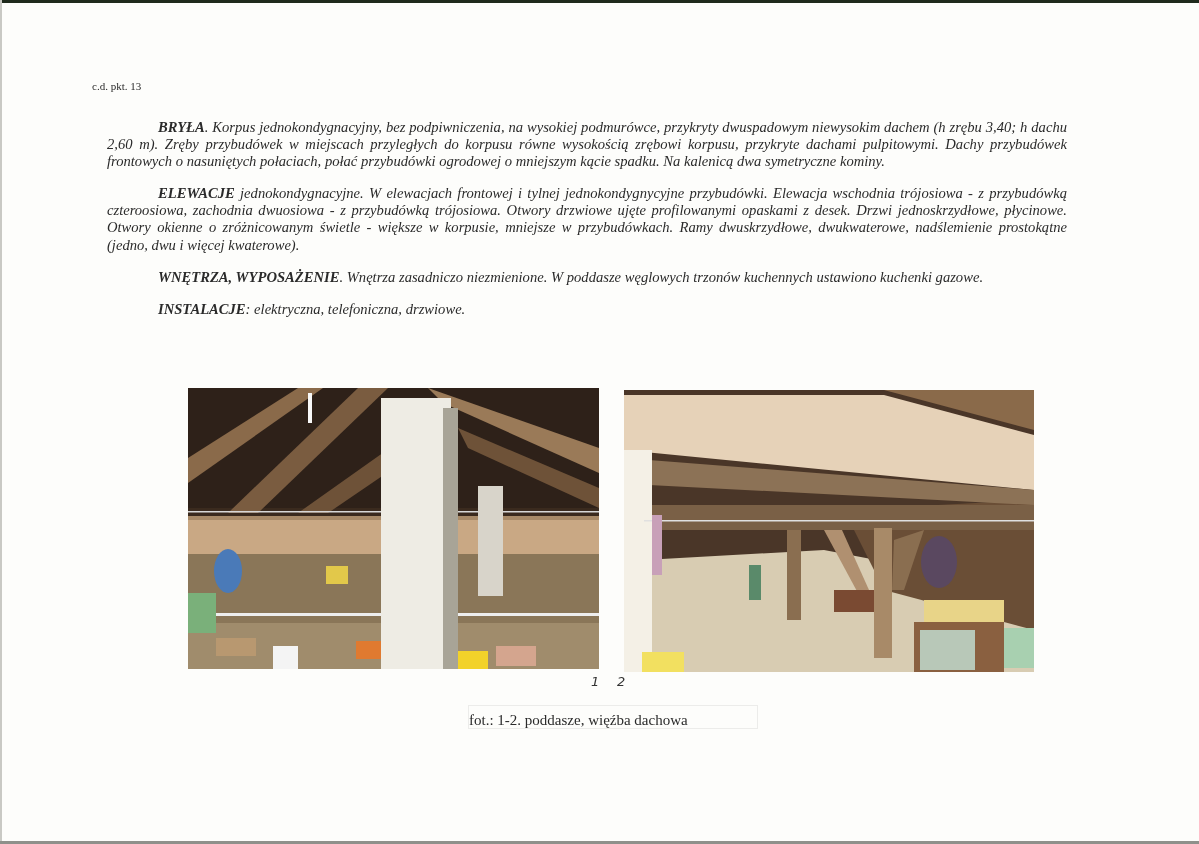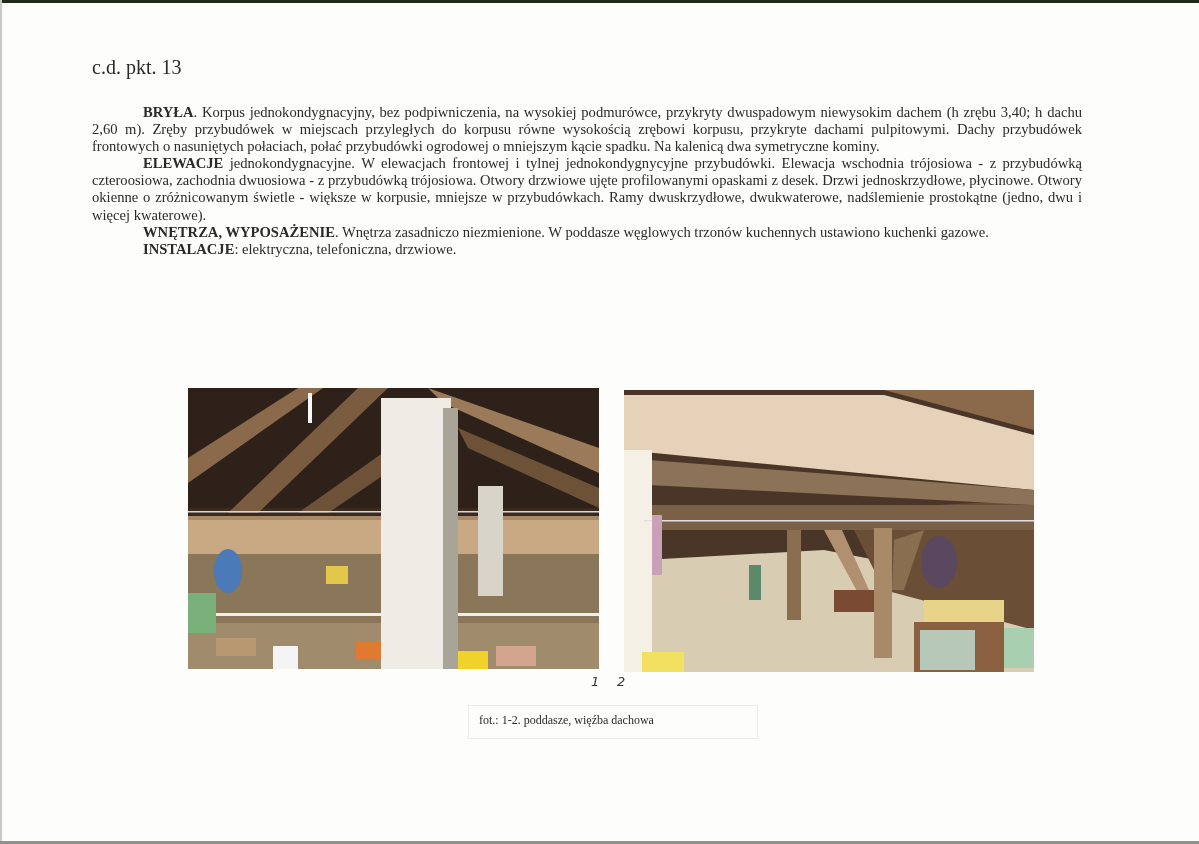--- a/index.html
+++ b/index.html
@@ -5,40 +5,40 @@
   html, body { margin:0; padding:0; }
   body {
     width:1199px; height:844px; position:relative; overflow:hidden;
     background:#fdfdfb;
     font-family:"Liberation Serif", "DejaVu Serif", serif;
     color:#2a2a2a;
   }
   .top-edge { position:absolute; left:0; top:0; width:1199px; height:3px; background:#1f2a1c; }
   .left-edge { position:absolute; left:0; top:0; width:2px; height:844px; background:#c9c9c4; }
   .bottom-edge { position:absolute; left:0; bottom:0; width:1199px; height:3px; background:#8f908b; }
-  .page-ref { position:absolute; left:92px; top:56px; font-size:20px; }
+  .page-ref { position:absolute; left:92px; top:80px; font-size:11px; }
   .body-text {
     position:absolute; left:92px; top:104px; width:990px;
     font-size:14.6px; line-height:17.1px; text-align:justify;
   }
-  .body-text p { margin:0; }
+  .body-text p { margin:15px;font-style:italic; }
   .indent { text-indent:51px; }
   .body-text b { font-weight:bold; }
   .photo {
     position:absolute; overflow:hidden; background:#6b5138;
   }
   .photo1 { left:188px; top:388px; width:411px; height:281px; }
   .photo2 { left:624px; top:390px; width:410px; height:282px; }
   .photo svg { display:block; width:100%; height:100%; }
   .photo-num { position:absolute; font-size:13px; font-family:"DejaVu Sans", sans-serif; font-style:italic; color:#333; }
   .num1 { left:591px; top:674px; }
   .num2 { left:617px; top:674px; }
   .caption {
-    position:absolute; left:468px; top:705px; width:290px; height:34px;
-    border:1px solid #ececea; font-size:12px; line-height:28px; padding-left:10px; box-sizing:border-box;
+    position:absolute; left:468px; top:705px; width:290px; height:24px;
+    border:1px solid #ececea; font-size:15px; line-height:28px; box-sizing:border-box;
   }
 </style>
 </head>
 <body>
 
 <div class="top-edge"></div>
 <div class="left-edge"></div>
 <div class="bottom-edge"></div>
 
 <div class="page-ref">c.d. pkt. 13</div>

